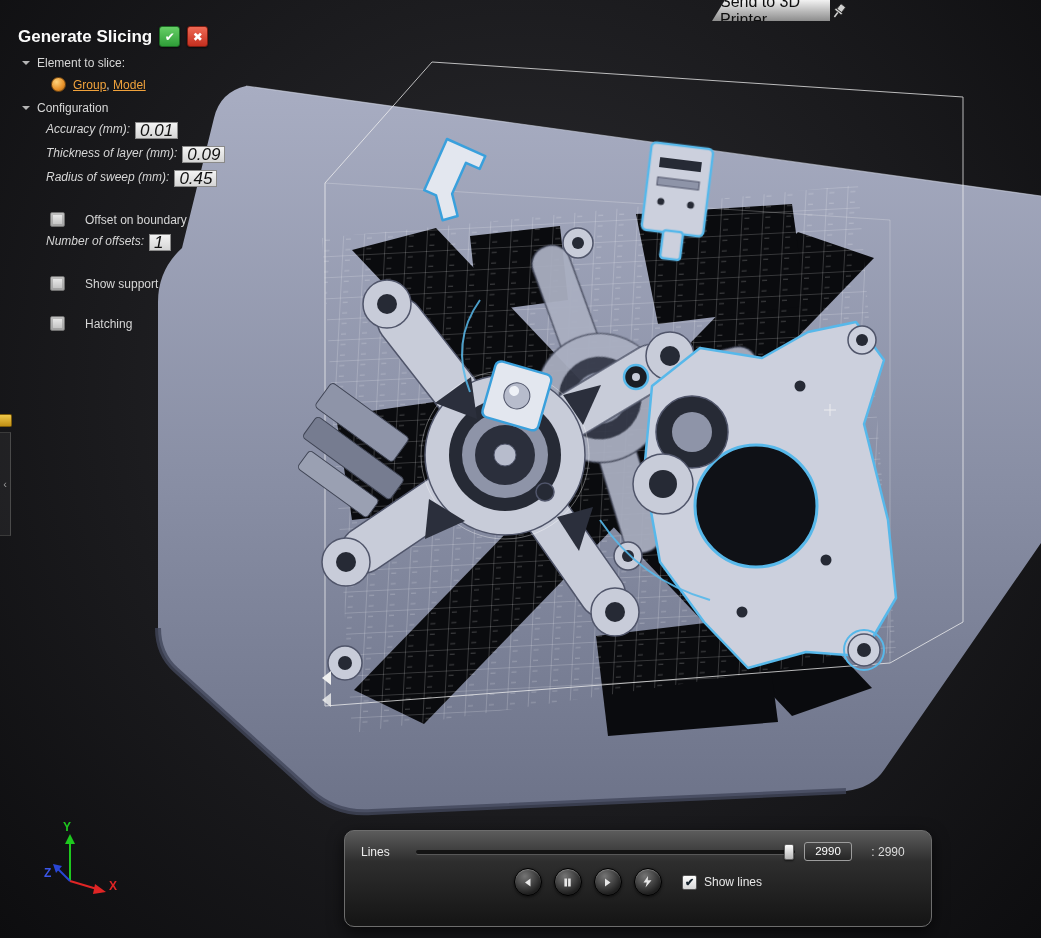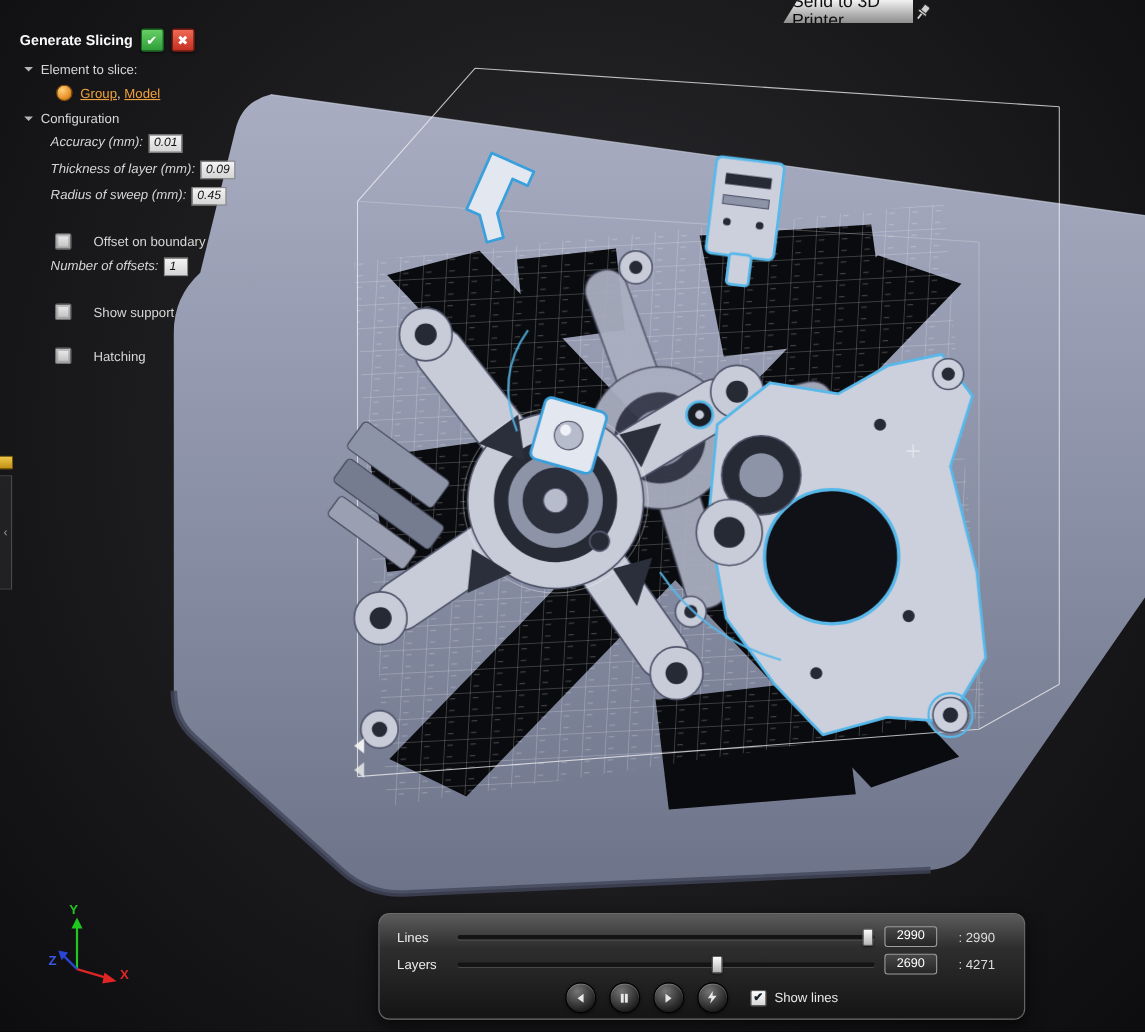--- a/index.html
+++ b/index.html
@@ -20,41 +20,41 @@
     background:linear-gradient(#f2f2f2, #b9b9b9 55%, #8d8d8d);
     clip-path:polygon(13px 0, 100% 0, 100% 100%, 0 100%);
     color:#0e0e0e; font-size:16px; display:flex; align-items:center; justify-content:center;
     padding-left:8px; box-sizing:border-box;
   }
   .pin { position:absolute; top:2px; left:831px; z-index:6; }
 
   
   .slicing-panel { position:absolute; left:18px; top:26px; width:240px; z-index:5; color:#d6d6d6; font-size:12px; }
   .panel-title-row { display:flex; align-items:center; gap:7px; }
-  .panel-title { font-weight:bold; color:#fafafa; font-size:13px; }
+  .panel-title { font-weight:bold; color:#fafafa; font-size:17px; }
   .btn-ok,.btn-cancel {
     width:19px; height:19px; border-radius:3px; display:flex; align-items:center; justify-content:center;
     color:#fff; font-size:12px; cursor:default; box-shadow:0 1px 2px rgba(0,0,0,.6);
   }
   .btn-ok { background:linear-gradient(#66cf66,#2f9e38); border:1px solid #1c6b24; }
   .btn-cancel { background:linear-gradient(#ef6a55,#c42f1f); border:1px solid #7e1d12; }
   .tree-row { margin-top:9px; display:flex; align-items:center; gap:7px; padding-left:4px; }
   .expander { width:0; height:0; border:4px solid transparent; border-top-color:#b5b5b5; margin-top:4px; }
   .node-row { margin-top:7px; padding-left:33px; display:flex; gap:7px; align-items:center; }
   .group-icon {
     width:13px; height:13px; border-radius:50%;
     background:radial-gradient(circle at 35% 30%, #ffd27a, #e8922a 60%, #9c5a12);
     border:1px solid #7a4a10;
   }
   .link { color:#f0a23c; text-decoration:underline; cursor:pointer; }
   .config-rows { padding-left:28px; }
   .field-row { margin-top:7px; display:flex; gap:5px;font-style:italic; }
   .value-box {
     background:linear-gradient(#f4f4f4,#d5d5d5); color:#111; border:1px solid #8a8a8a;
-    padding:0 4px; font-size:11px; height:15px; line-height:15px; min-width:12px;
+    padding:0 4px; font-size:17px; height:15px; line-height:15px; min-width:12px;
   }
   .check-row { margin-top:25px; display:flex; gap:20px; align-items:flex-end; padding-left:4px; }
   .checkbox {
     width:13px; height:13px; border-radius:2px; background:linear-gradient(#efefef,#bdbdbd);
     border:1px solid #6f6f6f; box-shadow:inset 0 0 0 2px rgba(130,130,130,.45);
   }
 
   
   .flyout-icon { position:absolute; left:0; top:414px; width:11px; height:11px; z-index:5;
     background:linear-gradient(#f0c94a,#c08f14); border:1px solid #7d5c0a; border-left:none; border-radius:0 2px 2px 0; }
@@ -339,28 +339,20 @@
 
   <div class="player">
     <div class="slider-row">
       <span class="srow-label">Lines</span>
       <div class="track">
         <div class="handle lines"></div>
       </div>
       <div class="num-box">2990</div>
       <span class="total"><span>:</span>&nbsp;<span>2990</span></span>
     </div>
-    <div class="slider-row">
-      <span class="srow-label">Layers</span>
-      <div class="track">
-        <div class="handle layers"></div>
-      </div>
-      <div class="num-box">2690</div>
-      <span class="total"><span>:</span>&nbsp;<span>4271</span></span>
-    </div>
     <div class="controls">
       <div class="pbtn">
         <svg width="11" height="11" viewBox="0 0 11 11">
           <polygon points="8.5,1.5 3,5.5 8.5,9.5" fill="#e8e8e8"></polygon>
         </svg>
       </div>
       <div class="pbtn">
         <svg width="11" height="11" viewBox="0 0 11 11">
           <rect x="2.4" y="1.5" width="2.6" height="8" fill="#e8e8e8"></rect>
           <rect x="6.1" y="1.5" width="2.6" height="8" fill="#e8e8e8"></rect>

